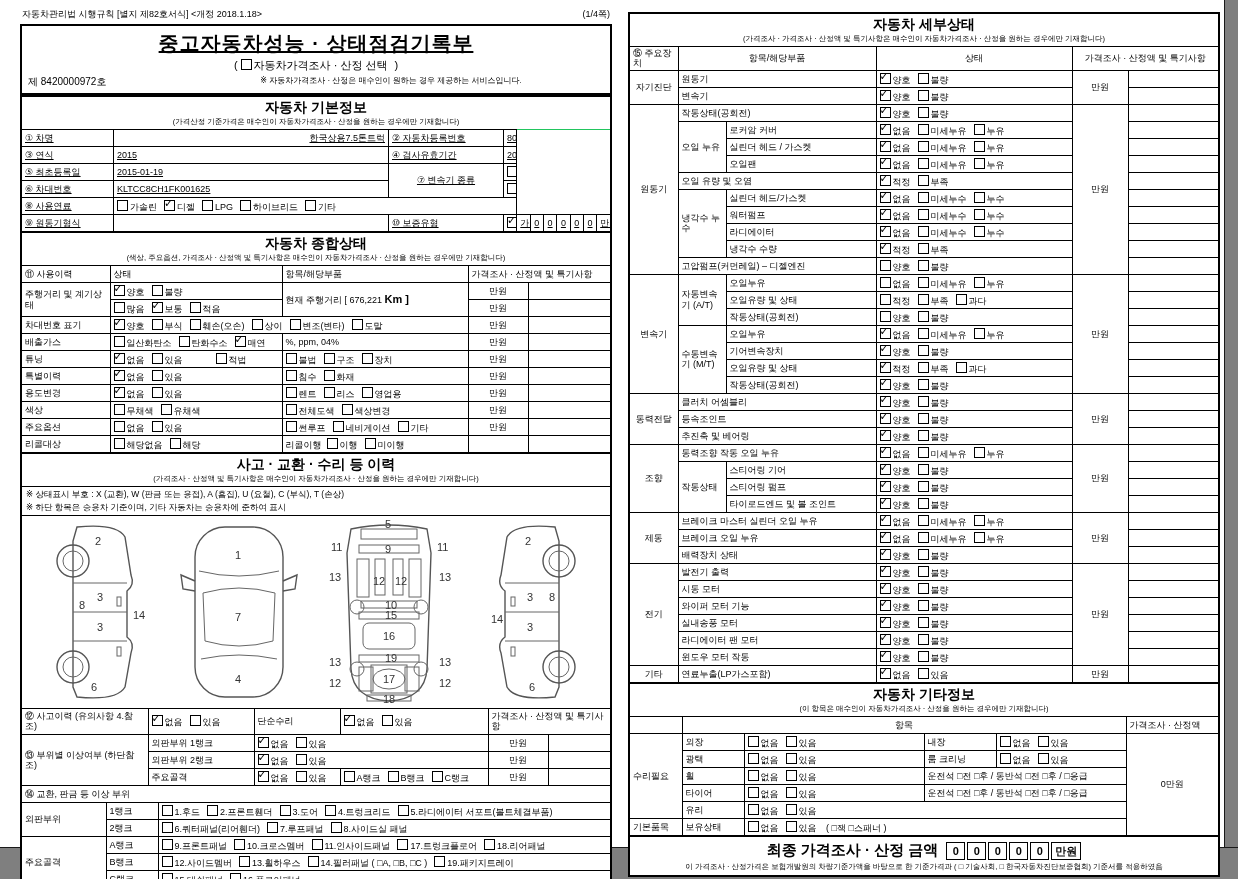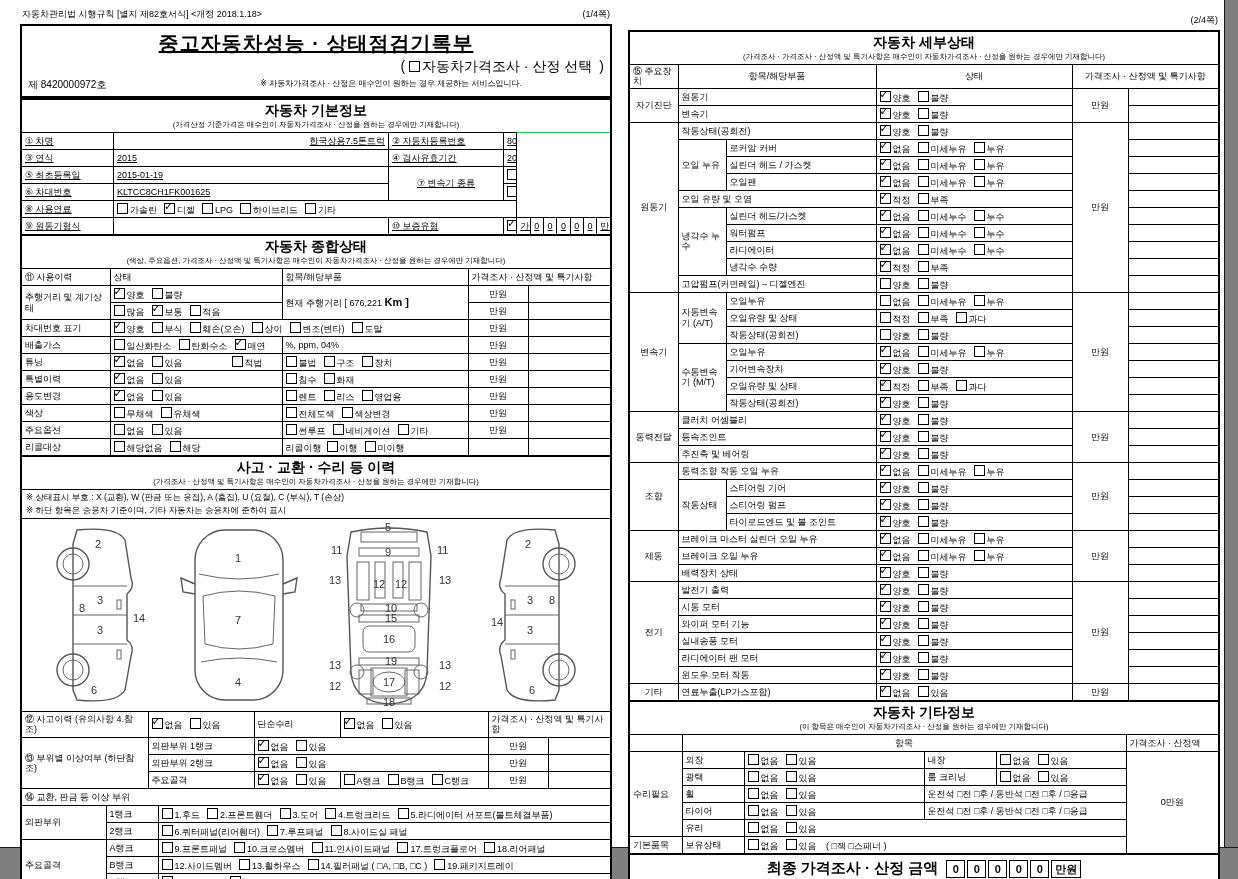--- a/index.html
+++ b/index.html
@@ -4,37 +4,37 @@
 <style>
   html,body{margin:0;padding:0;}
   body{width:1238px;height:879px;background:#ffffff;font-family:"Liberation Sans","DejaVu Sans",sans-serif;color:#000;position:relative;overflow:hidden;}
   .edge-right{position:absolute;top:0;right:0;width:13px;height:879px;background:#7f7f7f;border-left:1px solid #1a1a1a;}
   .edge-bottom{position:absolute;left:0;bottom:0;width:1238px;height:31px;background:#7f7f7f;border-top:1px solid #1a1a1a;}
   .page{position:absolute;width:592px;}
   .pghead{display:flex;justify-content:space-between;font-size:9px;padding:2px 2px 3px 2px;}
   .sheet{border:2px solid #000;background:#fff;}
   .titleblock{padding:4px 6px 2px 6px;border-bottom:2px solid #000;}
   .doc-title{text-align:center;font-weight:bold;font-size:20px;letter-spacing:1px;text-decoration:underline;}
-  .title-select{text-align:right;font-size:14px;margin-top:1px;}
+  .title-select{text-align:center;font-size:11px;margin-top:1px;}
   .title-row{display:flex;align-items:flex-start;margin:2px 0 2px 0;}
   .docno{font-size:10px;width:150px;}
   .docnote{font-size:8px;flex:1;text-align:center;}
   .sec-title{text-align:center;font-weight:bold;font-size:14px;padding-top:2px;}
   .sec-sub{text-align:center;font-size:7.5px;padding:0 0 2px 0;}
   .section{border-top:2px solid #000;}
   .section:first-child{border-top:none;}
   table.frm{width:100%;border-collapse:collapse;table-layout:fixed;}
   table.frm td,table.frm th{border:1px solid #000;font-size:9px;font-weight:normal;padding:1px 3px;height:14px;overflow:hidden;white-space:nowrap;text-align:left;vertical-align:middle;line-height:1.15;}
   table.frm{border-style:hidden;}
   .wrap{white-space:normal !important;}
   .ctr{text-align:center !important;}
   .cb{display:inline-block;width:9px;height:9px;border:1px solid #000;margin-right:2px;vertical-align:-1px;position:relative;background:#fff;}
   .cb.c::after{content:"✓";position:absolute;left:-1px;top:-4px;font-size:11px;font-weight:bold;}
   .opt{display:inline-block;margin-right:7px;white-space:nowrap;}
-  .opt.g{margin-left:42px;}
+  .opt.g{margin-left:26px;}
   .pcell{text-align:center !important;}
   .notes{font-size:8.5px;padding:1px 4px;border-bottom:1px solid #000;line-height:1.5;}
   .diagrams{display:flex;justify-content:space-around;align-items:center;height:192px;border-bottom:1px solid #000;background:#fff;}
   .diagrams svg{display:block;}
   .dg-line{fill:none;stroke:#555;stroke-width:1.4;}
   .dg-thin{fill:none;stroke:#666;stroke-width:1;}
   .dg-num{font-size:11px;fill:#333;font-family:"Liberation Sans","DejaVu Sans",sans-serif;}
   .finalbar{display:flex;align-items:center;justify-content:center;padding:4px 0 1px 0;gap:8px;}
   .finalbar .flabel{font-weight:bold;font-size:15px;}
   .digit{display:inline-block;width:17px;height:16px;border:1px solid #000;text-align:center;font-size:11px;font-weight:bold;line-height:16px;margin-right:2px;vertical-align:middle;}
@@ -375,23 +375,20 @@
           <td>C랭크</td>
           <td><span class="opt"><span class="cb"></span>15.대쉬패널</span><span class="opt"><span class="cb"></span>16.플로어패널</span></td>
         </tr>
       </tbody>
         </table>
     </div>
   </div>
 </div>
 
 <div class="page" style="left:628px;top:12px;">
-  <div class="pghead" style="justify-content:flex-end;">
-    <span>(2/4쪽)</span>
-  </div>
   <div class="sheet">
 
     <div class="section" style="border-top:none;">
       <div class="sec-title">자동차 세부상태</div>
       <div class="sec-sub">(가격조사 · 가격조사 · 산정액 및 특기사항은 매수인이 자동차가격조사 · 산정을 원하는 경우에만 기재합니다)</div>
       <table class="frm" style="border-top:1px solid #000;" id="detail-table">
         <colgroup>
             <col style="width:48px">
             <col style="width:48px">
             <col style="width:150px">

